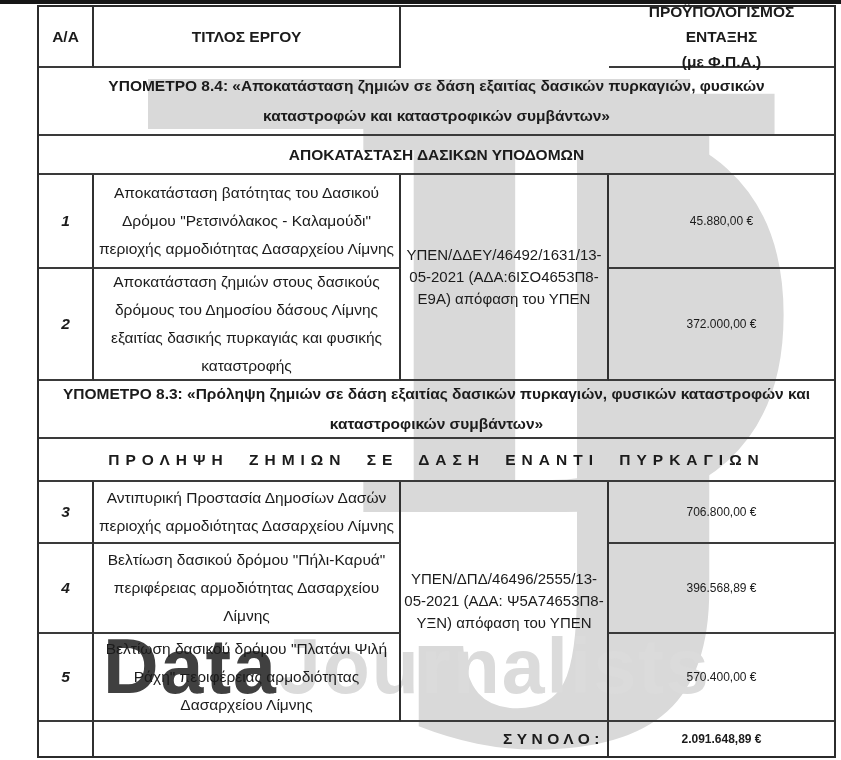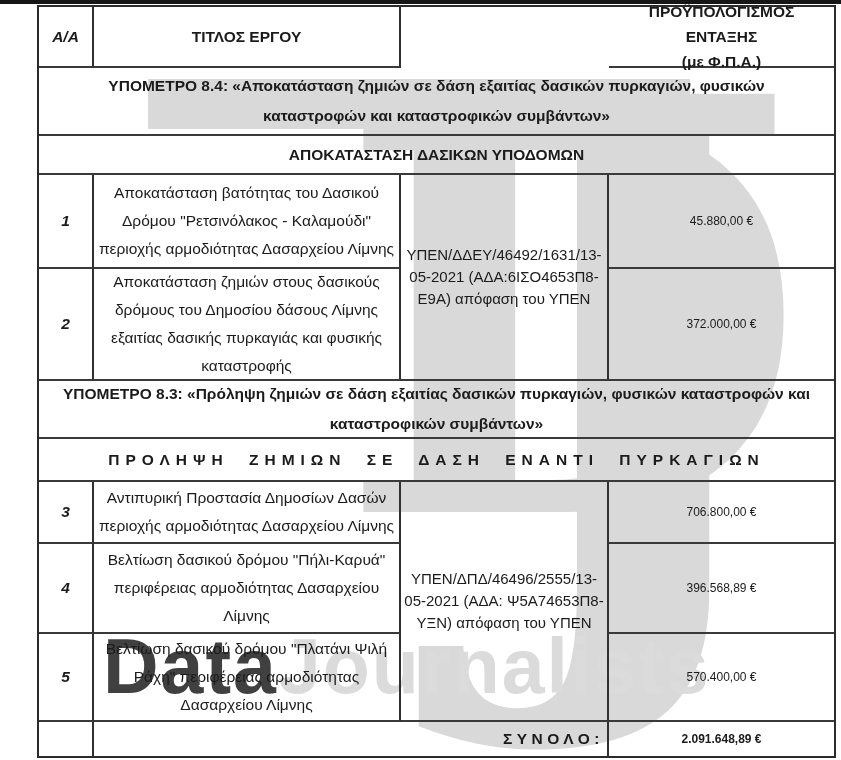--- a/index.html
+++ b/index.html
@@ -35,21 +35,21 @@
     box-sizing:border-box;position:relative;
     display:flex;flex-direction:column;align-items:center;justify-content:center;
     text-align:center;background:transparent;
     border-right:2px solid #303030;border-bottom:2px solid #3a3a3a;
     padding:1px 3px;
   }
   .last{border-right:none;}
   .nb{border-bottom:none;}
   .full{grid-column:1 / -1;border-right:none;}
   .hdr{font-weight:bold;line-height:25px;}
-  .hdr-i{font-style:italic;}
+  .hdr-i{}
   .num{font-weight:bold;font-style:italic;}
   .title-cell{line-height:28px;}
   .decision{line-height:22px;font-size:15px;white-space:pre-line;}
   .budget{font-size:12px;}
   .sub{font-weight:bold;line-height:30px;padding:0 24px;}
   .grp{font-weight:bold;}
   .grp-sp{font-weight:bold;letter-spacing:6px;word-spacing:10px;}
   .total-label{font-weight:bold;letter-spacing:4.5px;align-items:flex-end;
                display:flex;flex-direction:row;justify-content:flex-end;
                align-items:center;}

